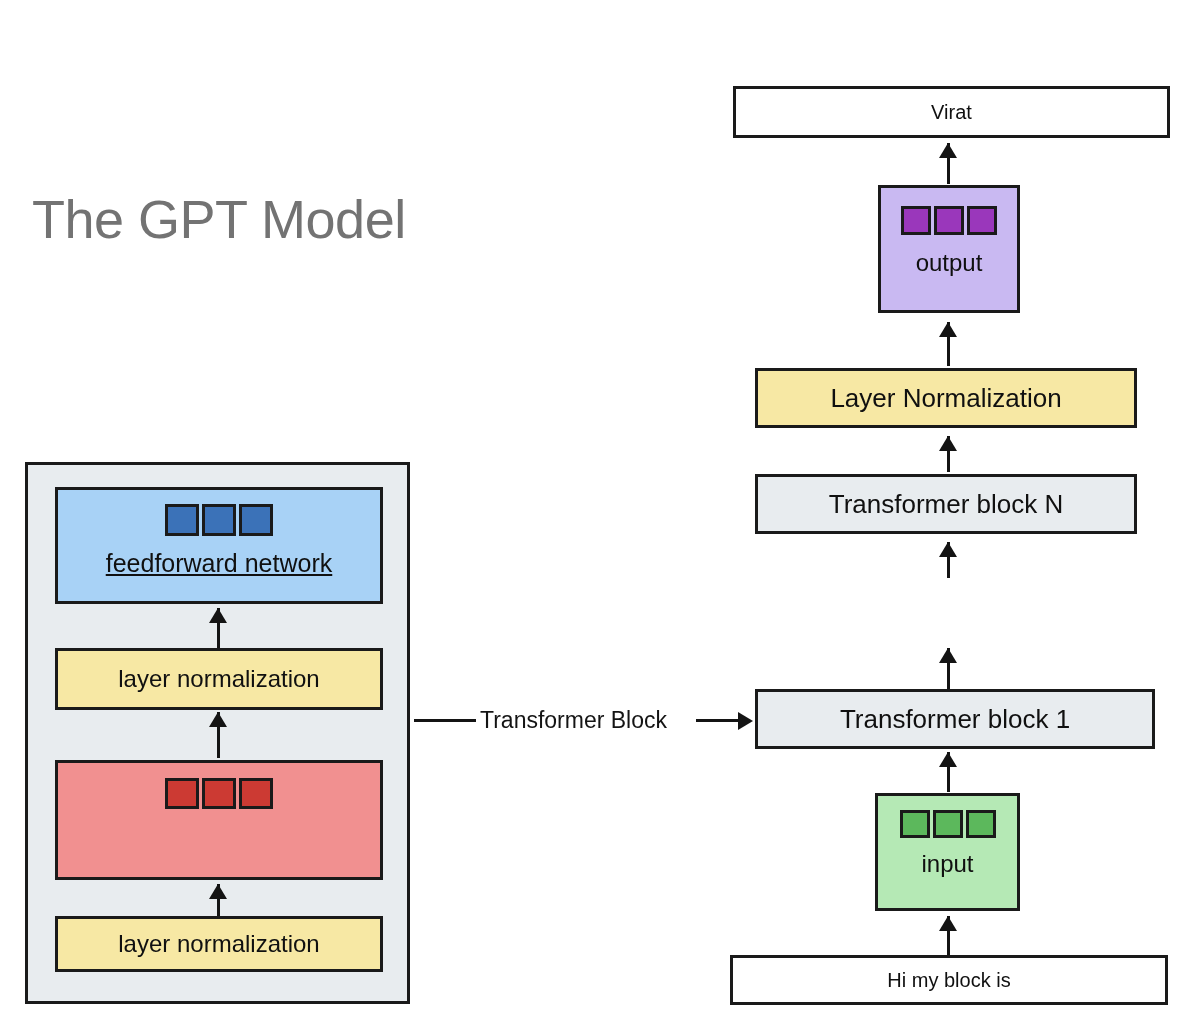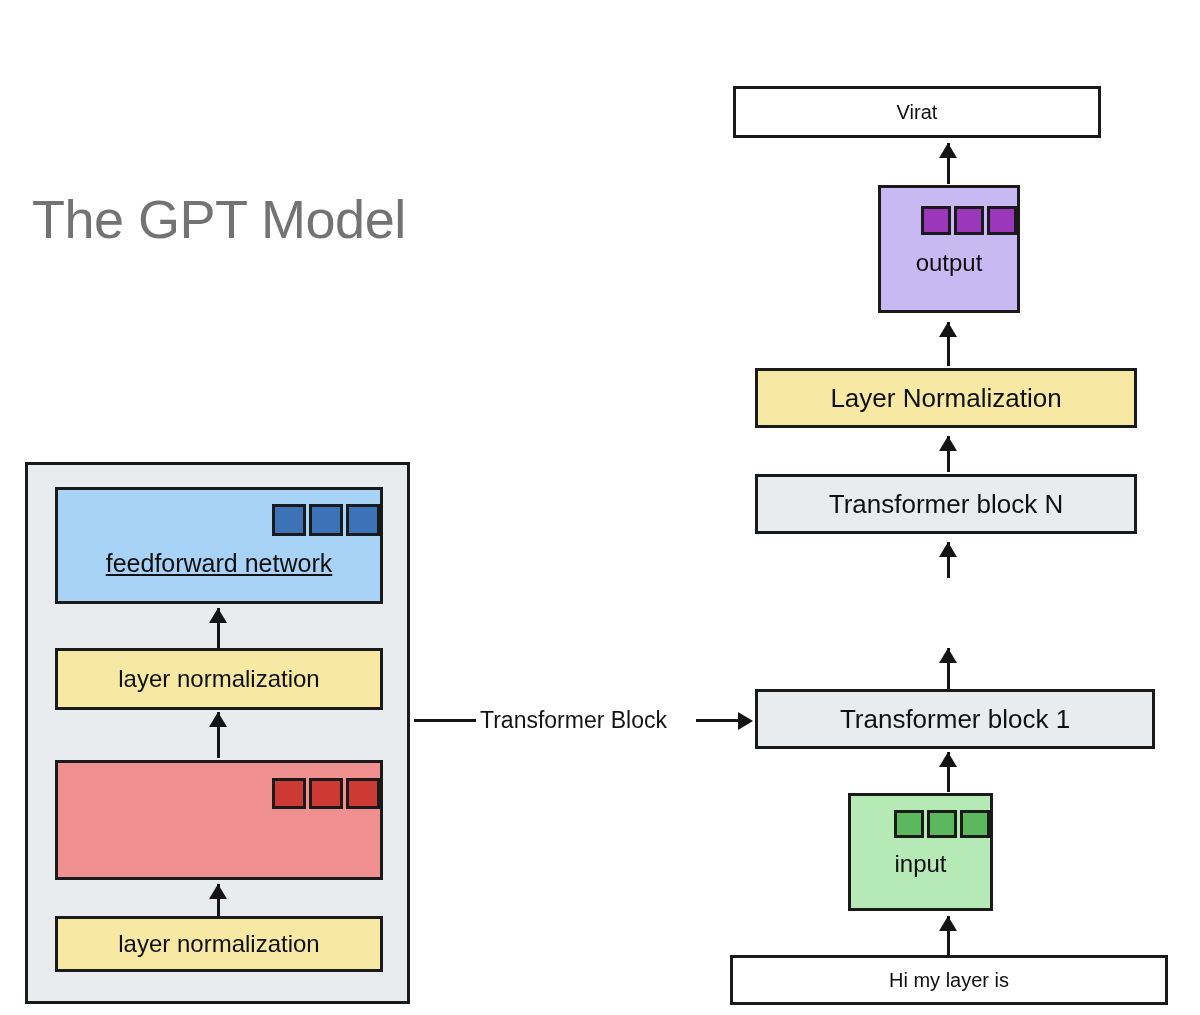--- a/index.html
+++ b/index.html
@@ -39,21 +39,21 @@
   .box.green { background: #b5e9b5; }
   .box.purple{ background: #c9b9f2; }
 
   .panel {
     position: absolute;
     background: #e8ecef;
     border: 3px solid #1a1a1a;
   }
 
   
-  .cellbox { flex-direction: column; justify-content: flex-start; align-items: flex-end; }
+  .cellbox { flex-direction: column; justify-content: flex-start; }
   .cells {
     display: flex;
     gap: 3px;
   }
   .cell {
     border: 3px solid #1a1a1a;
   }
   .cap {
     width: 100%;
     text-align: center;
@@ -144,21 +144,21 @@
 
   <div class="box yellow" style="left:55px; top:916px; width:328px; height:56px; font-size:24px;">
     <span>layer normalization</span>
   </div>
 
   <div class="arrow-h-shaft" style="left:414px; top:719px; width:62px;"></div>
   <div class="conn-label" style="left:480px; top:707px;">Transformer Block</div>
   <div class="arrow-h-shaft" style="left:696px; top:719px; width:44px;"></div>
   <div class="arrow-h-head" style="left:738px; top:712px;"></div>
 
-  <div class="box plain" style="left:733px; top:86px; width:368px; height:52px; font-size:20px;">
+  <div class="box plain" style="left:733px; top:86px; width:437px; height:52px; font-size:20px;">
     <span>Virat</span>
   </div>
 
   <div class="arrow-v" style="left:948px; top:143px; height:41px;">
     <div class="shaft" style="height:41px;"></div>
     <div class="head" style="top:0;"></div>
   </div>
 
   <div class="box purple cellbox" style="left:878px; top:185px; width:142px; height:128px; padding-top:18px;">
     <div class="cells">
@@ -200,31 +200,31 @@
 
   <div class="box grey" style="left:755px; top:689px; width:400px; height:60px; font-size:26px;">
     <span>Transformer block 1</span>
   </div>
 
   <div class="arrow-v" style="left:948px; top:752px; height:40px;">
     <div class="shaft" style="height:40px;"></div>
     <div class="head" style="top:0;"></div>
   </div>
 
-  <div class="box green cellbox" style="left:848px; top:793px; width:145px; height:118px; padding-top:14px;">
+  <div class="box green cellbox" style="left:875px; top:793px; width:145px; height:118px; padding-top:14px;">
     <div class="cells">
       <div class="cell" style="width:30px;height:28px;background:#5cb85c;"></div>
       <div class="cell" style="width:30px;height:28px;background:#5cb85c;"></div>
       <div class="cell" style="width:30px;height:28px;background:#5cb85c;"></div>
     </div>
     <div class="cap" style="font-size:24px; margin-top:12px;">input</div>
   </div>
 
   <div class="arrow-v" style="left:948px; top:916px; height:39px;">
     <div class="shaft" style="height:39px;"></div>
     <div class="head" style="top:0;"></div>
   </div>
 
   <div class="box plain" style="left:730px; top:955px; width:438px; height:50px; font-size:20px;">
-    <span>Hi my layer is</span>
+    <span>Hi my block is</span>
   </div>
 
 </div>
 
 </body></html>

